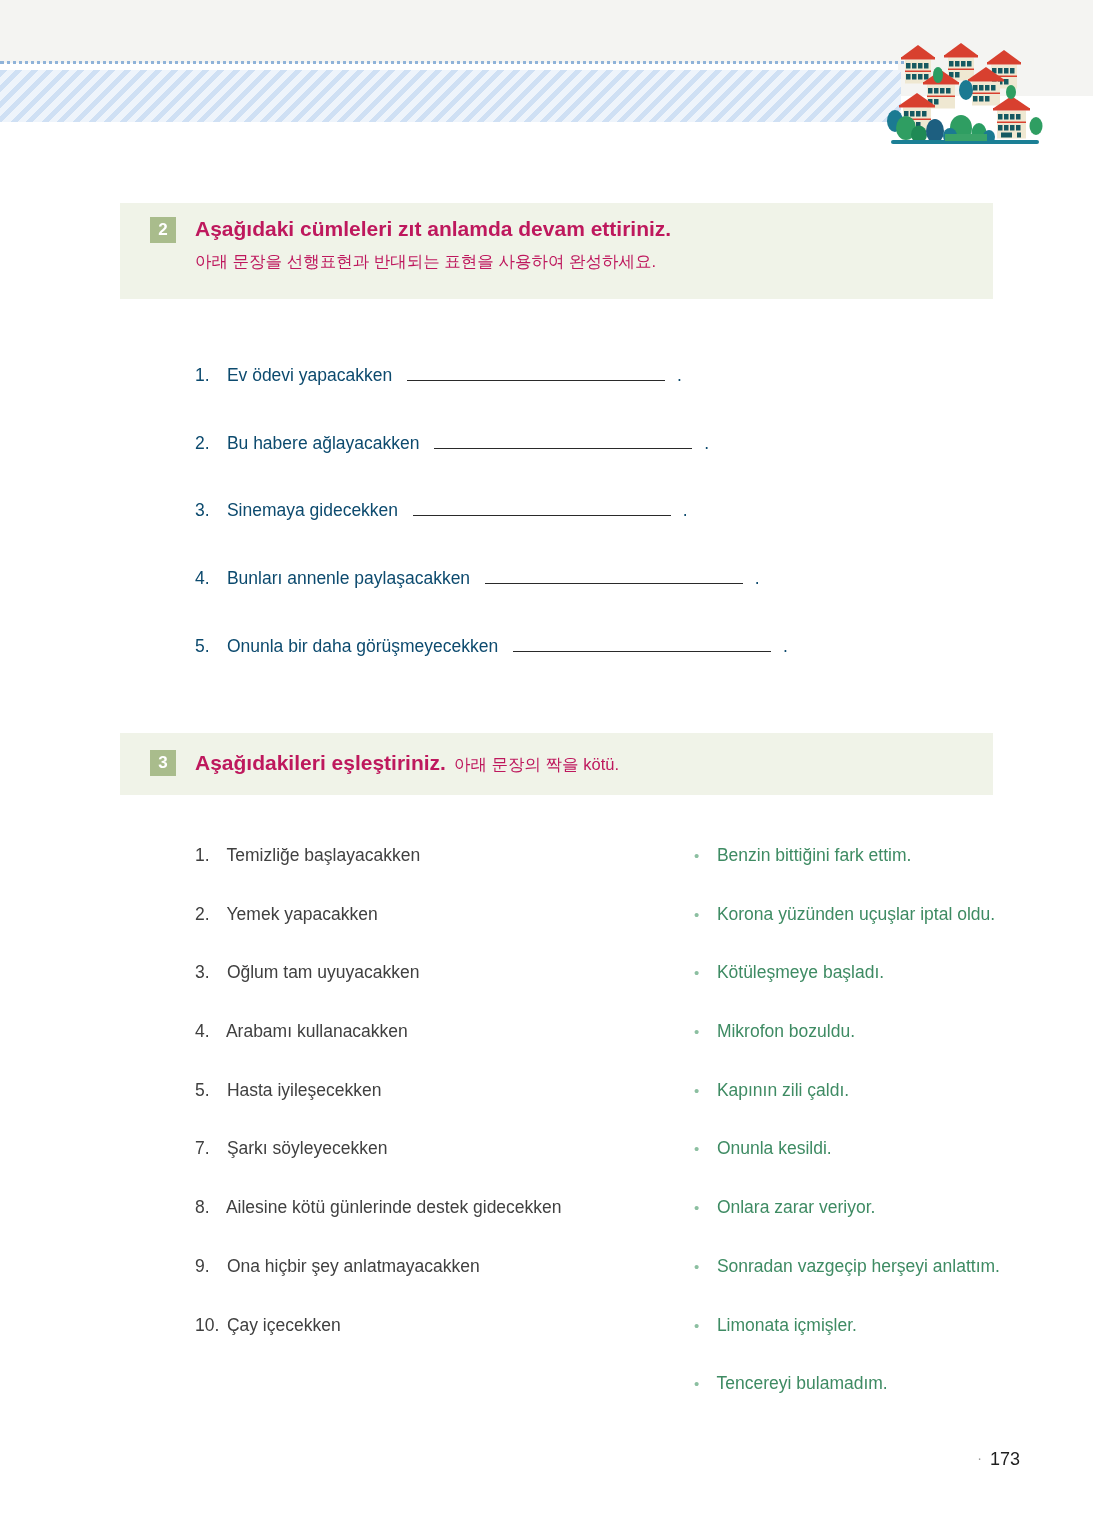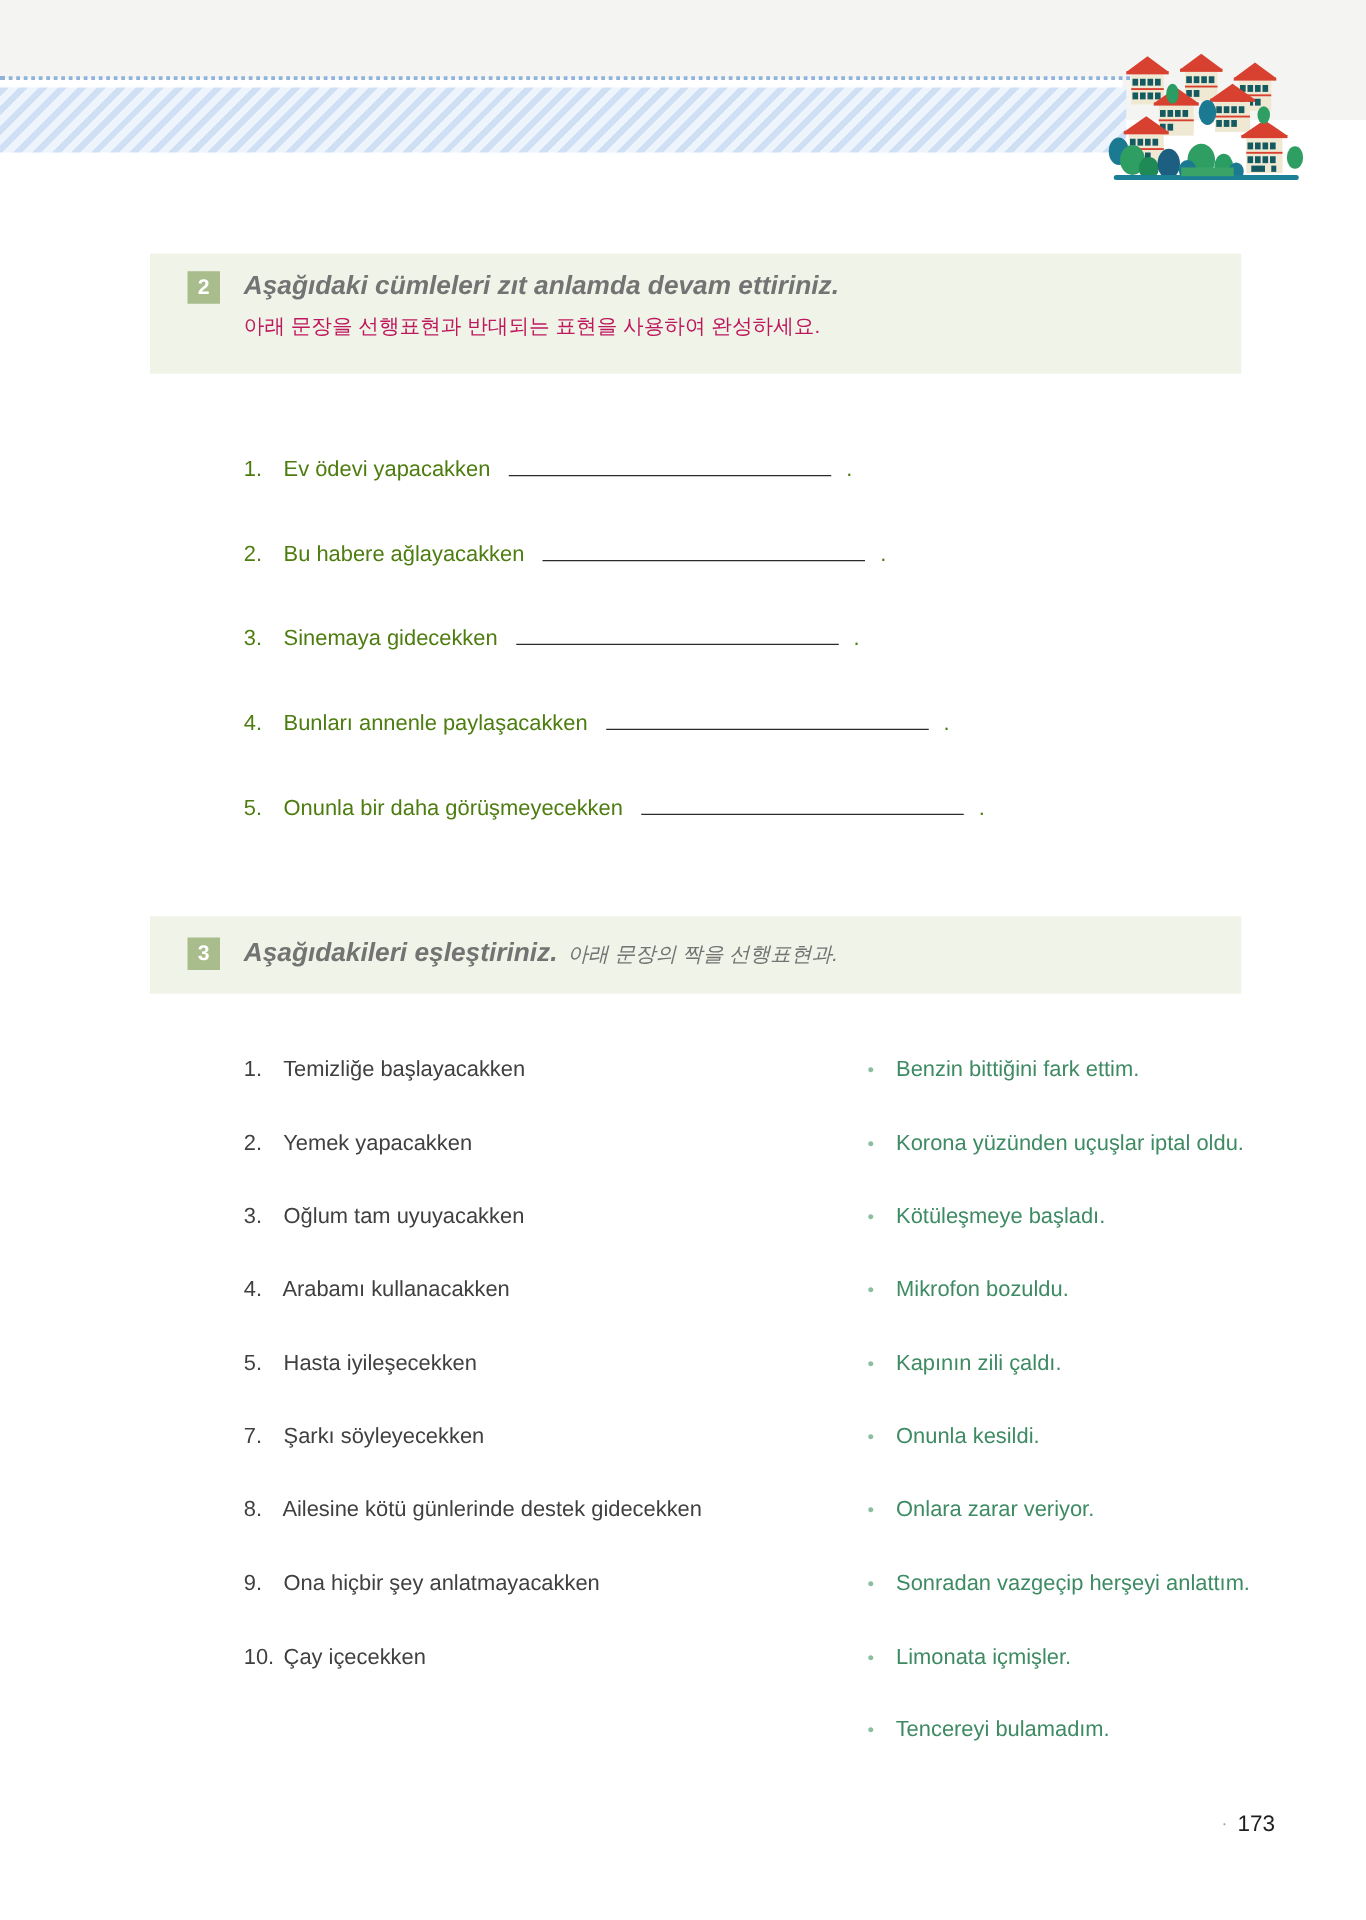--- a/index.html
+++ b/index.html
@@ -49,43 +49,42 @@
     position:absolute;left:30px;
     width:26px;height:26px;
     background:#a9bc8c;color:#ffffff;
     font-size:17px;font-weight:bold;
     display:flex;align-items:center;justify-content:center;
   }
   .s2 .badge{top:14px;}
   .s3 .badge{top:17px;}
   .task-title{
     position:absolute;left:75px;
-    color:#737373;font-weight:bold;font-size:21px;line-height:26px;
+    color:#be185d;font-weight:bold;font-size:21px;line-height:26px;
     white-space:nowrap;
-    font-style:italic;
   }
   .s2 .task-title{top:13px;}
   .s3 .task-title{top:17px;}
   .task-sub{
     position:absolute;left:75px;top:47px;
     color:#be185d;font-size:16.5px;line-height:22px;
     white-space:nowrap;
   }
   .inline-sub{
     font-weight:normal;font-size:16.5px;
     margin-left:8px;
   }
 
   
   .q-list{
     position:absolute;left:195px;top:363px;width:800px;
   }
   .q-row{
     height:67.7px;
-    font-size:17.5px;color:#4d7c0f;line-height:24px;
+    font-size:17.5px;color:#0c4a6e;line-height:24px;
     white-space:nowrap;
   }
   .q-num{display:inline-block;min-width:27px;}
   .q-blank{
     display:inline-block;width:258px;height:15px;
     border-bottom:1.5px solid #2a2a2a;
     margin-left:10px;
   }
   .q-period{margin-left:7px;}
 
@@ -286,21 +285,21 @@
         <span class="q-num">5.</span>
         <span class="q-text">Onunla bir daha görüşmeyecekken</span>
         <span class="q-blank"></span>
         <span class="q-period">.</span>
       </div>
     </div>
 
   <div class="task-box s3">
     <div class="badge">3</div>
     <div class="task-title">
-      <span>Aşağıdakileri eşleştiriniz.</span><span class="inline-sub">아래 문장의 짝을 선행표현과.</span>
+      <span>Aşağıdakileri eşleştiriniz.</span><span class="inline-sub">아래 문장의 짝을 kötü.</span>
     </div>
   </div>
 
   <div class="m-left">
 
       <div class="m-row">
         <span class="m-num">1.</span>
         <span class="m-text">Temizliğe başlayacakken</span>
       </div>
 

